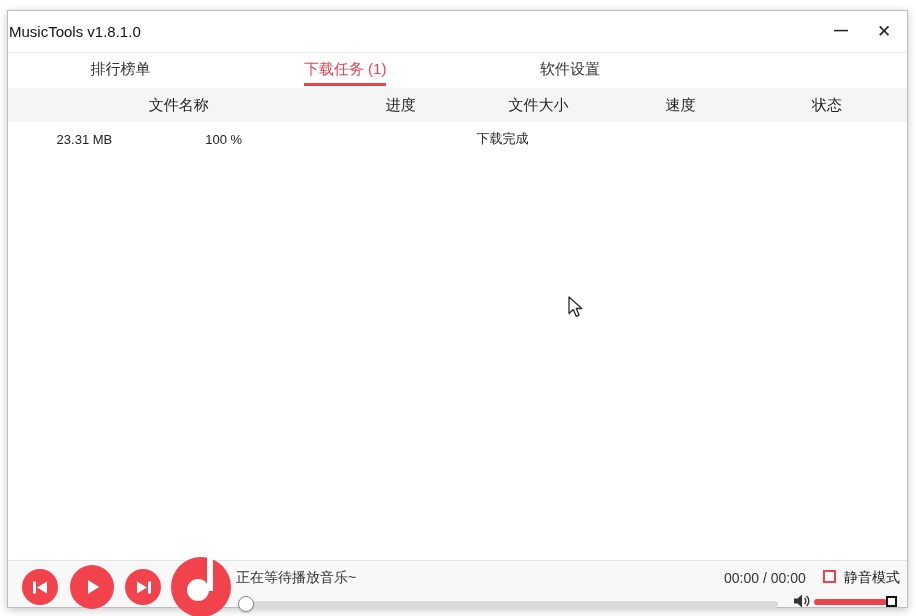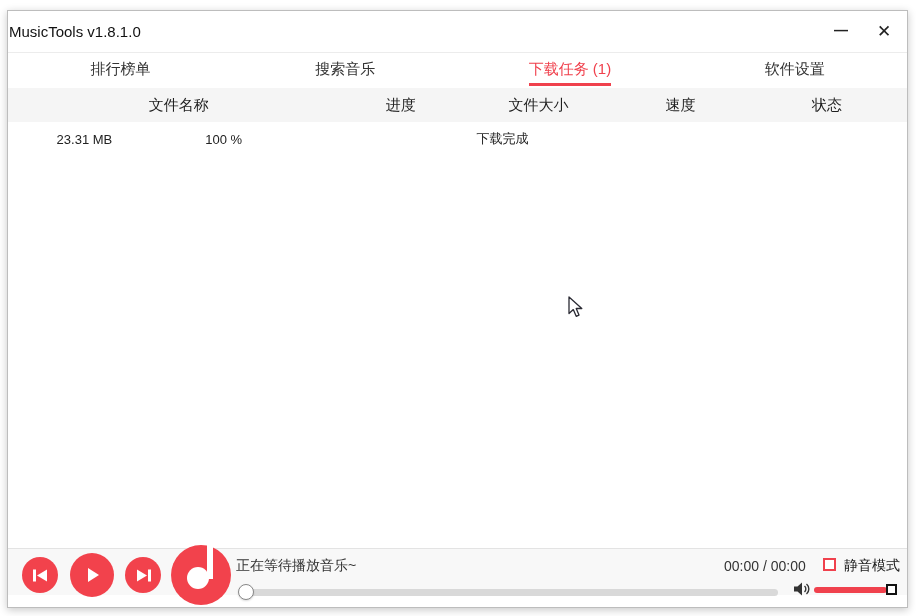--- a/index.html
+++ b/index.html
@@ -70,21 +70,21 @@
   .cell { text-align: center; overflow: hidden; white-space: nowrap; }
   .c-name { width: 36%; margin-left: 11px; }
   .c-size { width: 17%; }
   .c-progress { width: 14%; }
   .c-speed { width: 15%; }
   .c-status { width: 18%; }
   .tbody { height: 433px; background: #fff; }
   
   .playerbar {
     position: absolute;
-    left: 0; bottom: 12px;
+    left: 0; bottom: 0;
     width: 100%; height: 47px;
     background: #f8f8f8;
     border-top: 1px solid #e3e3e3;
   }
   .pbtn {
     position: absolute;
     border-radius: 50%;
     background: var(--button-red);
     display: flex; align-items: center; justify-content: center;
     cursor: pointer;
@@ -171,23 +171,20 @@
       <span>—</span>
     </div>
     <div class="win-btn close">
       <span>✕</span>
     </div>
   </div>
 
   <div class="tabs">
     <div class="tab">
       <span class="tab-label">排行榜单</span>
-    </div>
-    <div class="tab">
-      <span class="tab-label">搜索音乐</span>
     </div>
     <div class="tab active">
       <span class="tab-label">下载任务 (1)</span>
     </div>
     <div class="tab">
       <span class="tab-label">软件设置</span>
     </div>
   </div>
 
   <div class="thead">

